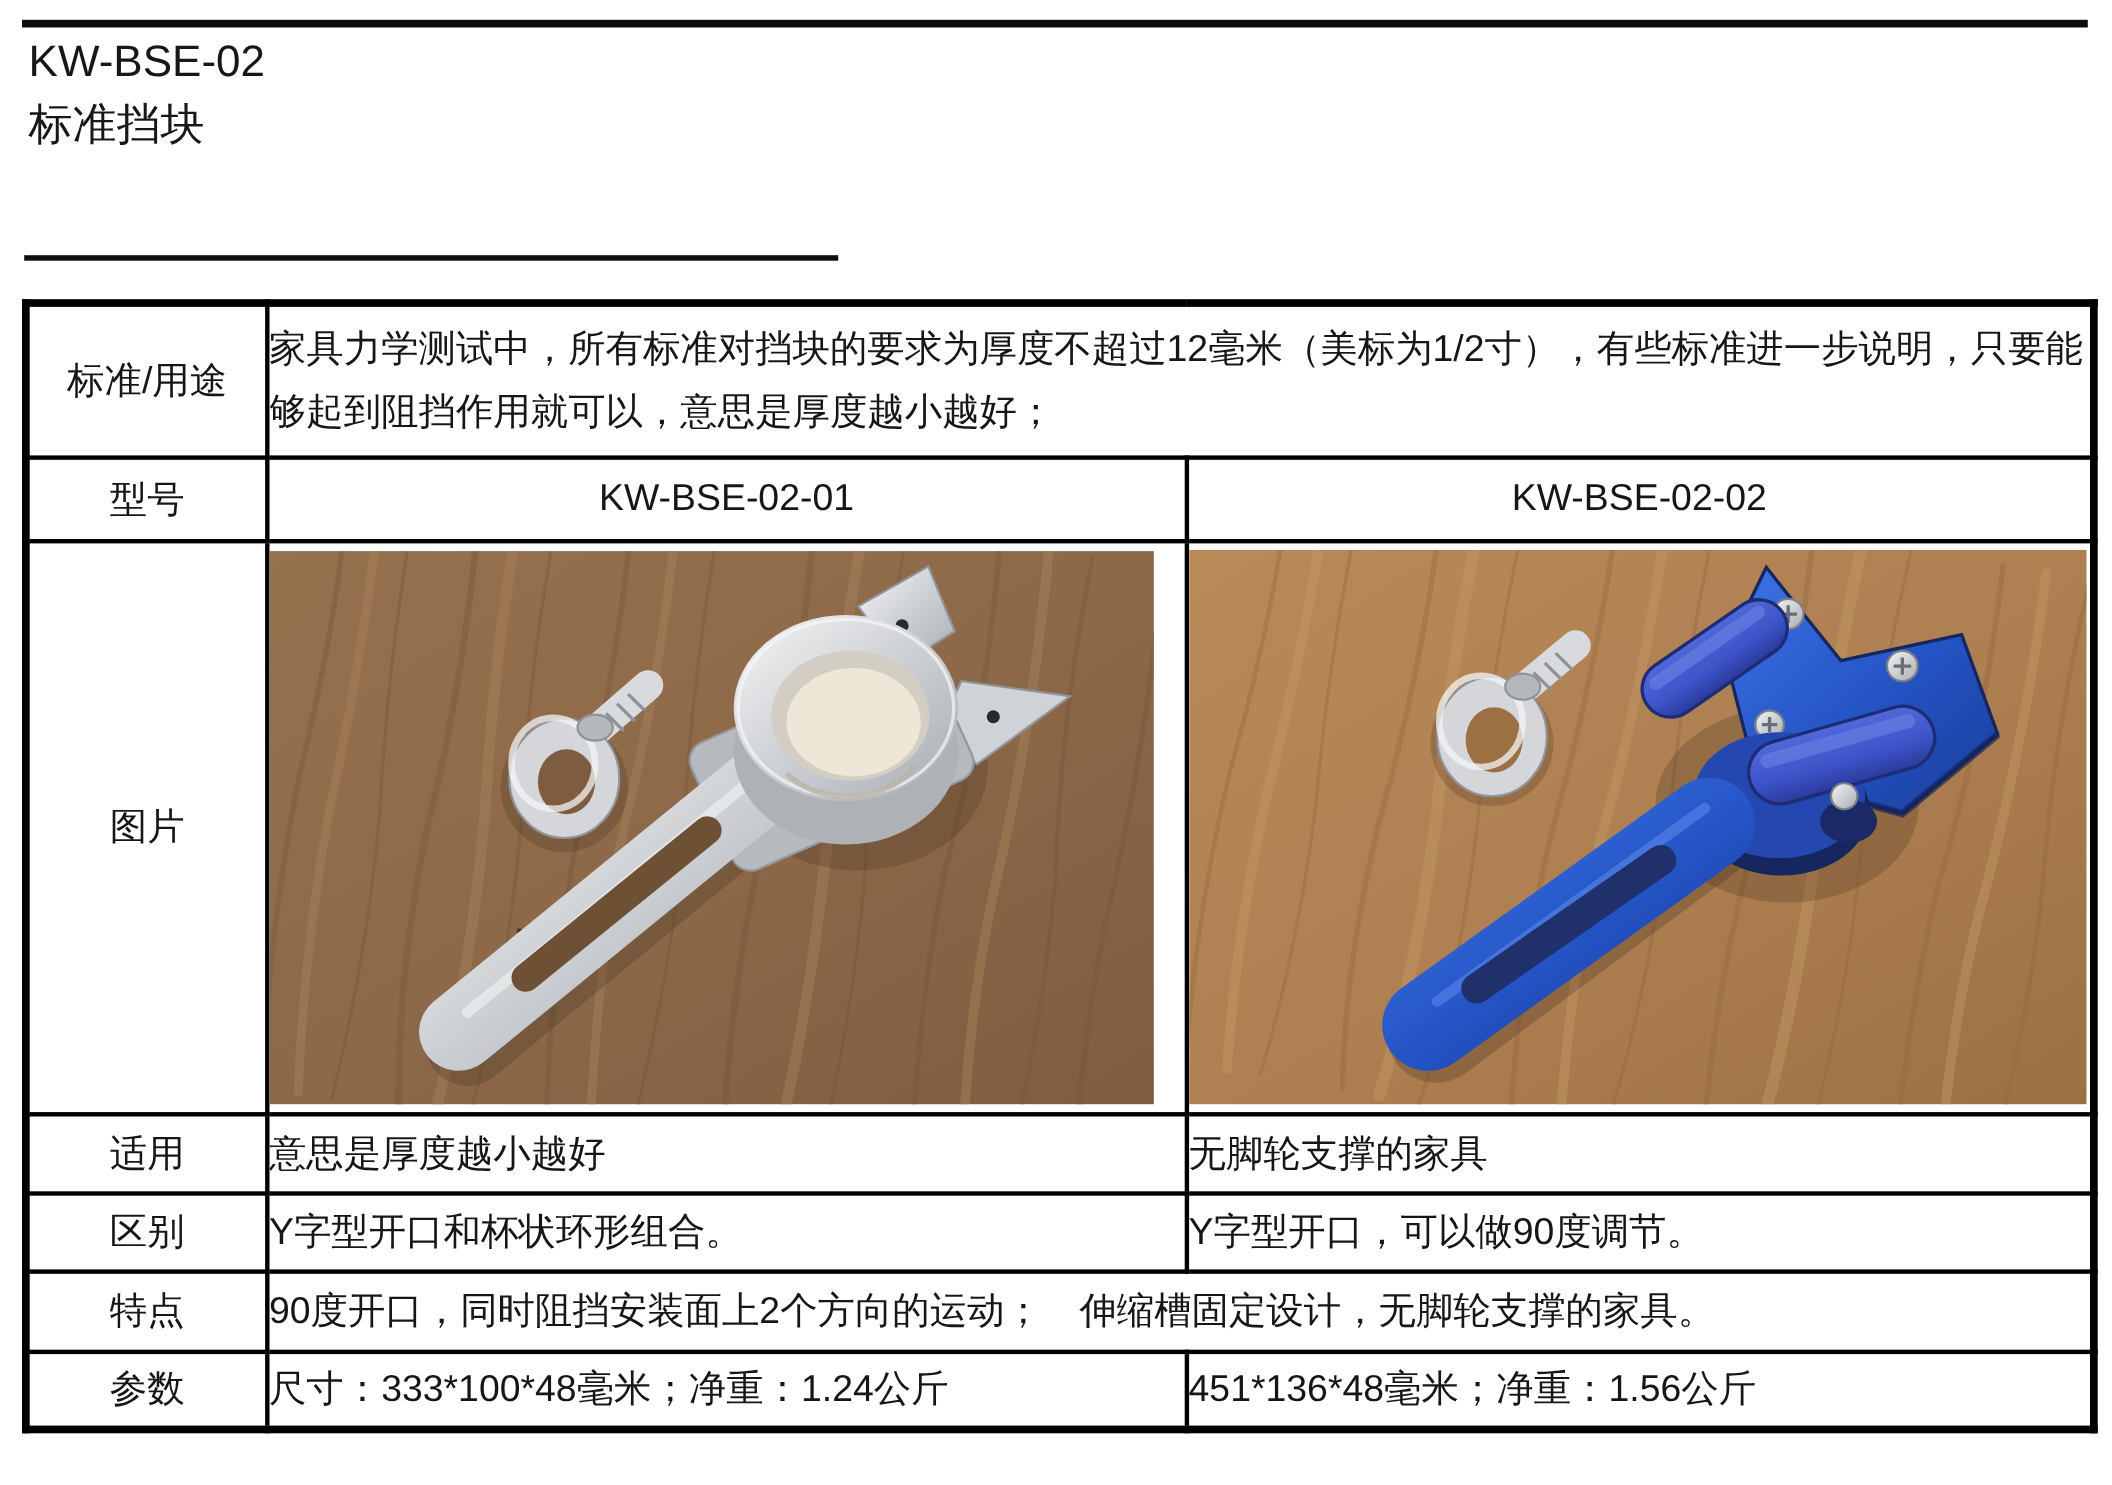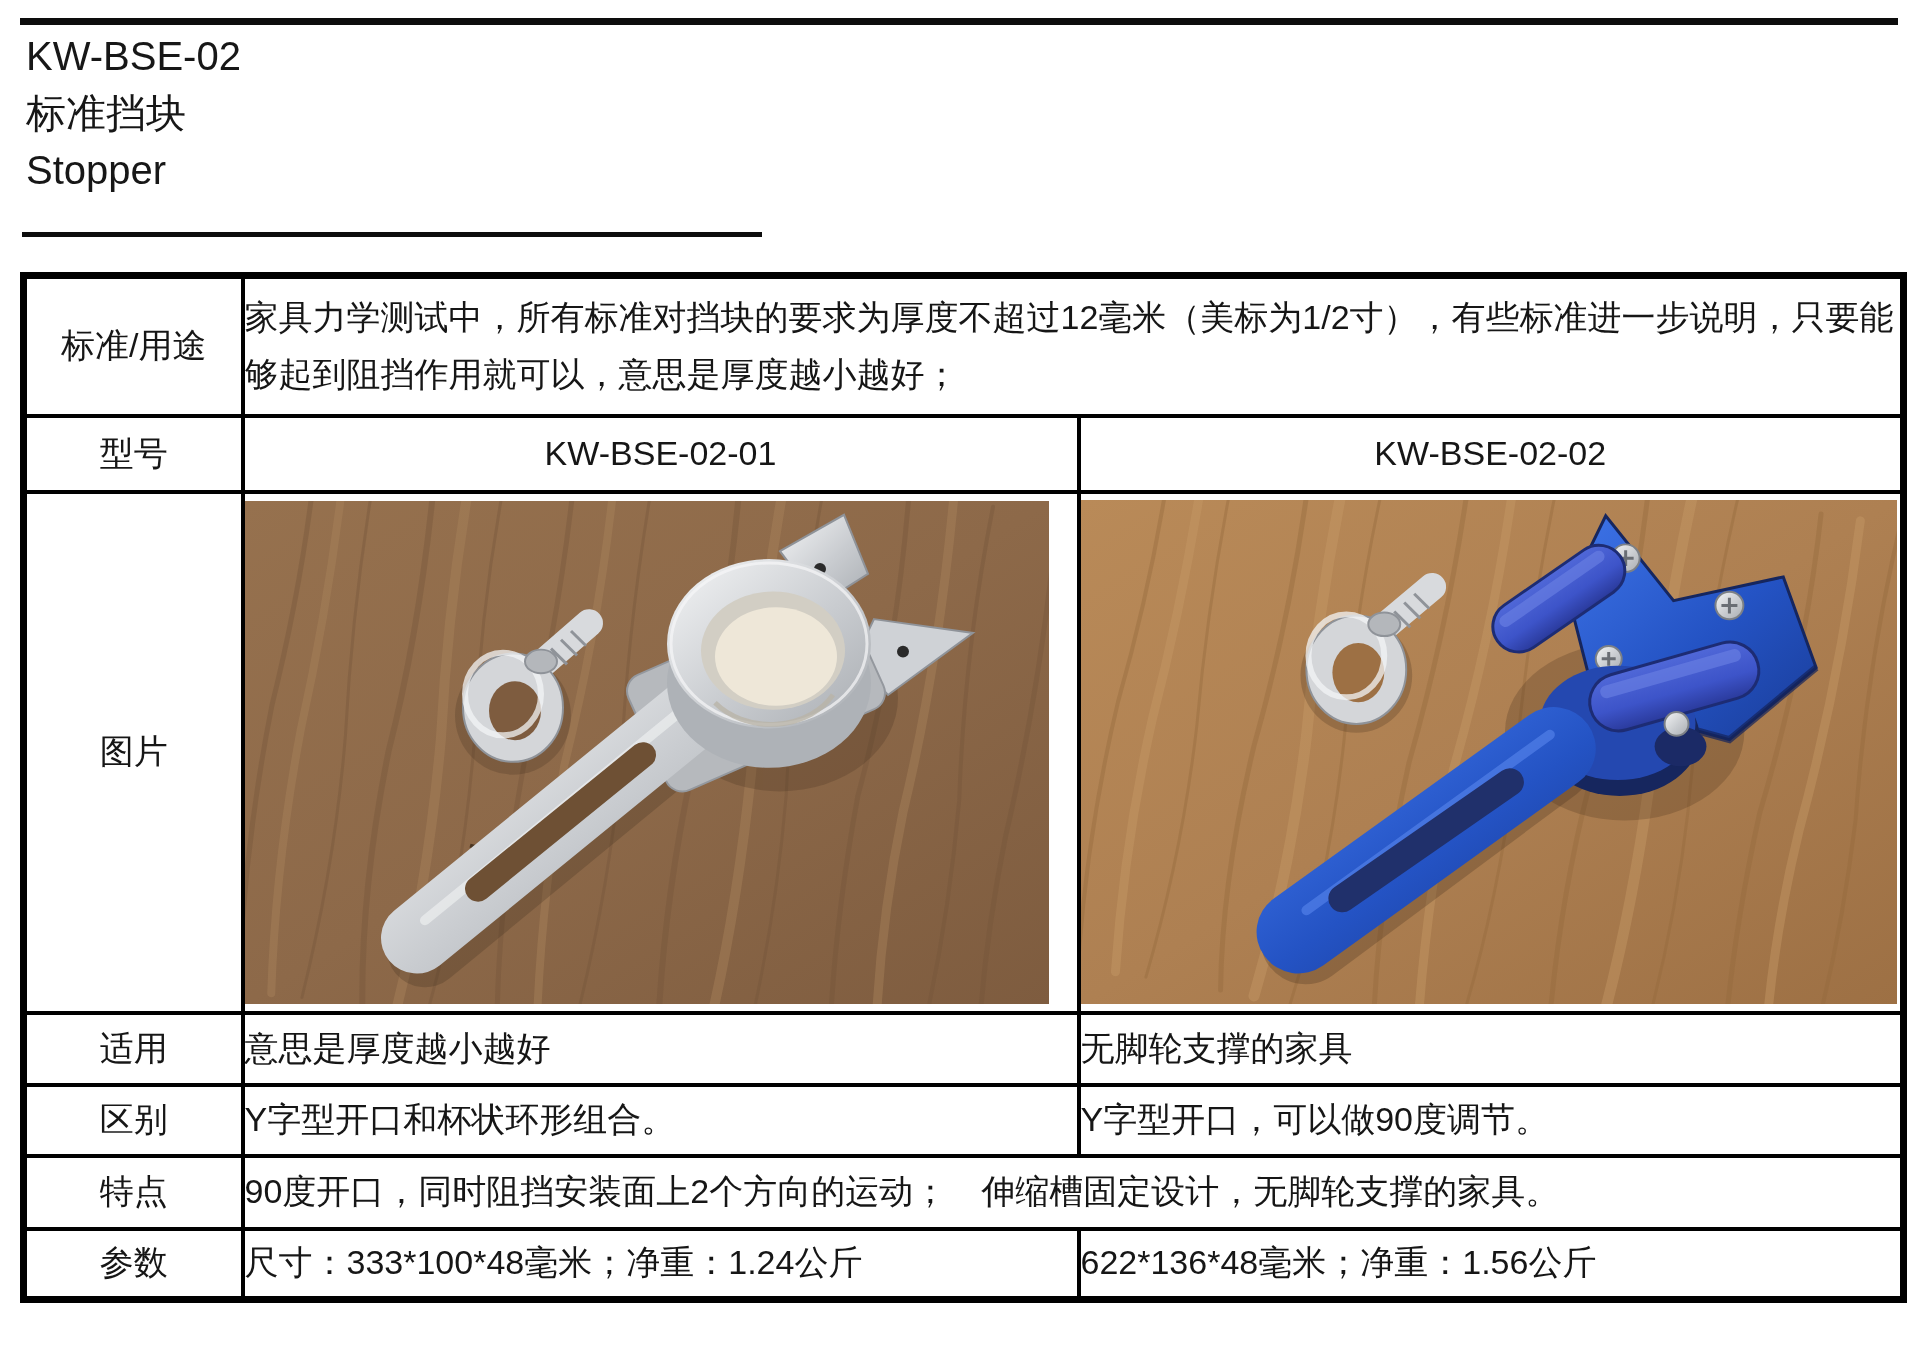--- a/index.html
+++ b/index.html
@@ -33,21 +33,20 @@
 </head>
 <body>
 
 <div class="sheet">
 
   <div class="top-rule"></div>
 
   <div class="title-block">
     <div>KW-BSE-02</div>
     <div>标准挡块</div>
-    <div>Stopper</div>
   </div>
   <div class="header-underline"></div>
 
   <table class="spec">
     <colgroup>
       <col style="width:219px">
       <col style="width:836px">
       <col style="width:825px">
     </colgroup>
 
@@ -265,17 +264,17 @@
     </tr>
 
     <tr style="height:73px">
       <td class="lbl">特点</td>
       <td class="txt" colspan="2">90度开口，同时阻挡安装面上2个方向的运动；　伸缩槽固定设计，无脚轮支撑的家具。</td>
     </tr>
 
     <tr style="height:71px">
       <td class="lbl">参数</td>
       <td class="ctr">尺寸：333*100*48毫米；净重：1.24公斤</td>
-      <td class="ctr">622*136*48毫米；净重：1.56公斤</td>
+      <td class="ctr">451*136*48毫米；净重：1.56公斤</td>
     </tr>
   </tbody>
     </table>
 </div>
 
 </body></html>

